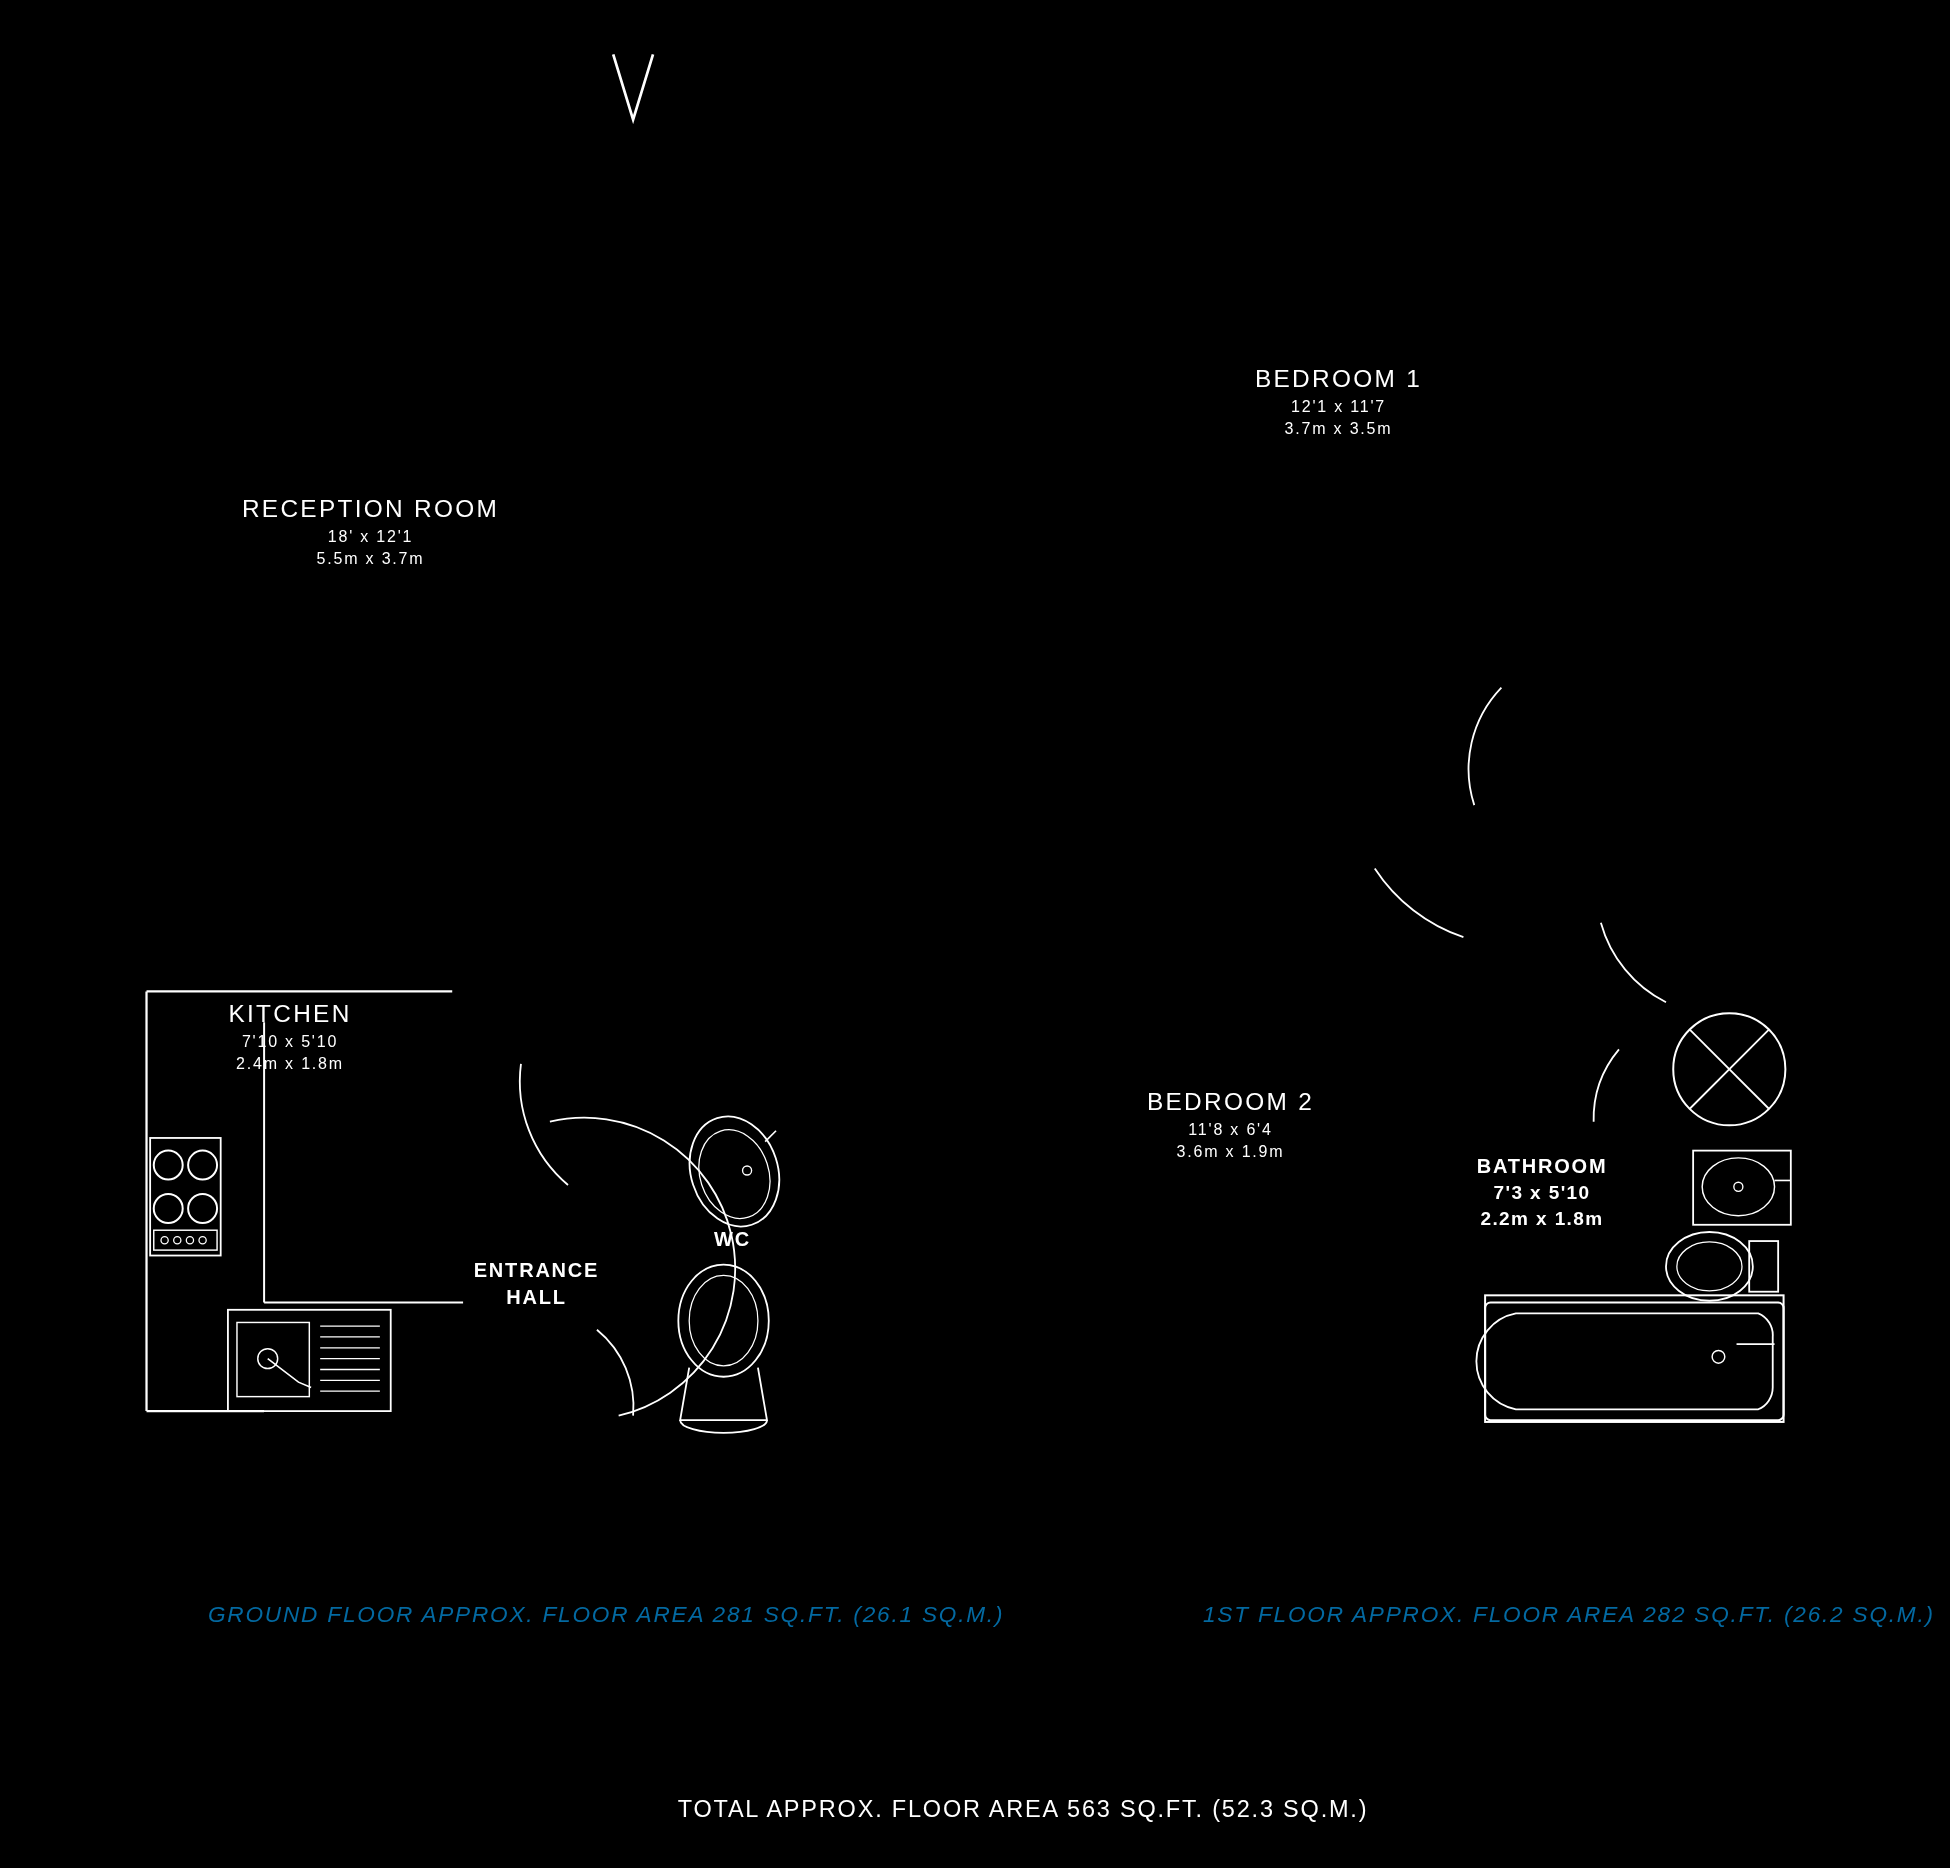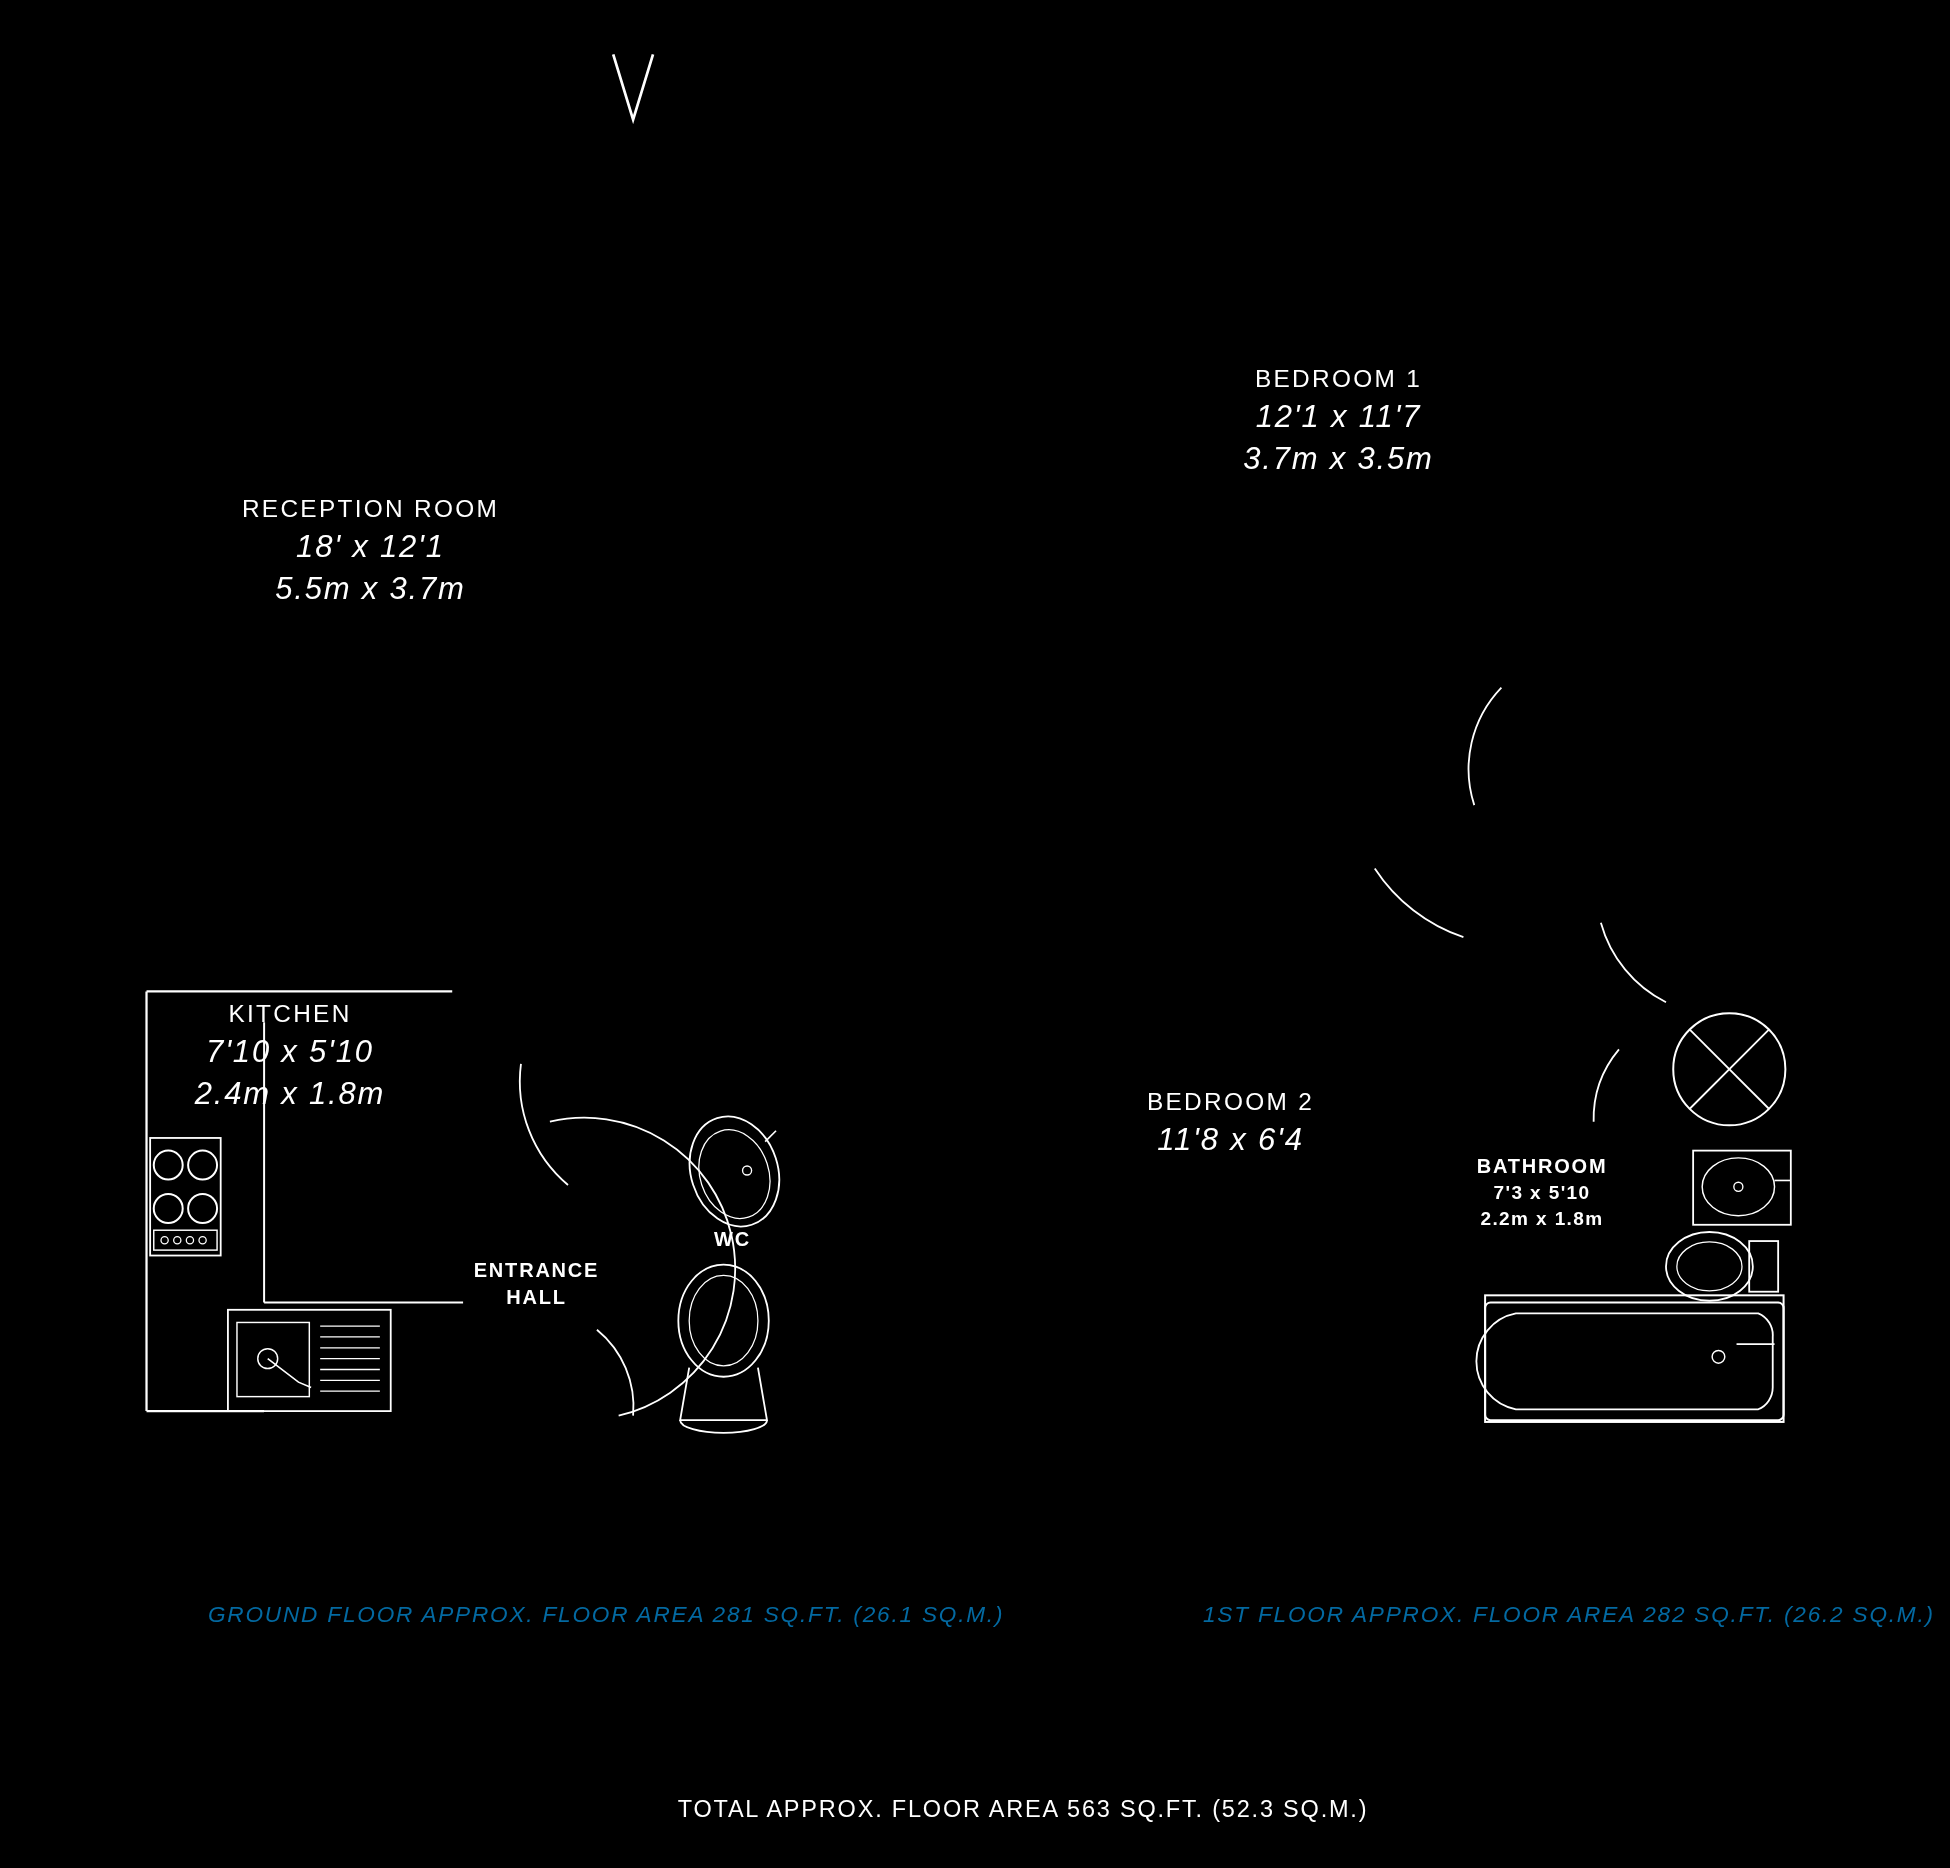--- a/index.html
+++ b/index.html
@@ -30,23 +30,22 @@
     white-space: nowrap;
   }
   .label .ln {
     display: block;
   }
   .room-name {
     font-size: 24.4px;
     letter-spacing: 2.3px;
   }
   .room-dim {
-    font-size: 31px;
-    letter-spacing: 1.8px;
-    font-style: italic;
+    font-size: 16px;
+    letter-spacing: 1.8px;
   }
   .small-name {
     font-size: 20px;
     letter-spacing: 1.8px;
     font-weight: bold;
   }
   .small-dim {
     font-size: 19px;
     letter-spacing: 1.4px;
   }
@@ -210,20 +209,21 @@
 
 <div class="label room-name" style="left:1022px; top:346px; width:633px;margin-top:17px;">
   <span class="ln">BEDROOM 1</span>
   <span class="ln room-dim">12'1 x 11'7</span>
   <span class="ln room-dim">3.7m x 3.5m</span>
 </div>
 
 <div class="label room-name" style="left:914px; top:1086px; width:633px;">
   <span class="ln">BEDROOM 2</span>
   <span class="ln room-dim">11'8 x 6'4</span>
+  <span class="ln room-dim">3.6m x 1.9m</span>
 </div>
 
 <div class="label small-name" style="left:1411px; top:1153px; width:262px;">
   <span class="ln">BATHROOM</span>
   <span class="ln small-dim">7'3 x 5'10</span>
   <span class="ln small-dim">2.2m x 1.8m</span>
 </div>
 
 <div class="footer-block" style="left:208px; top:1597px; width:543px;">
   <span class="ln">GROUND FLOOR</span>

